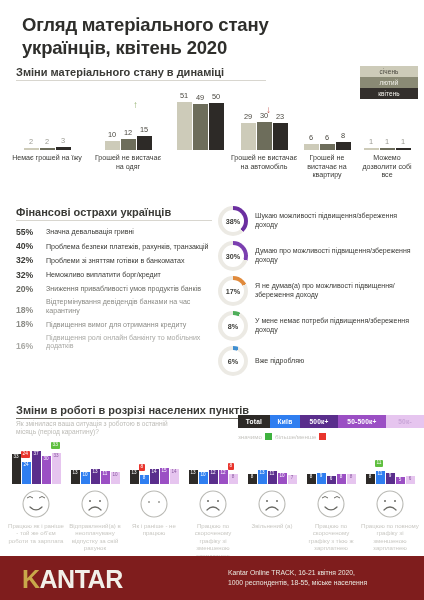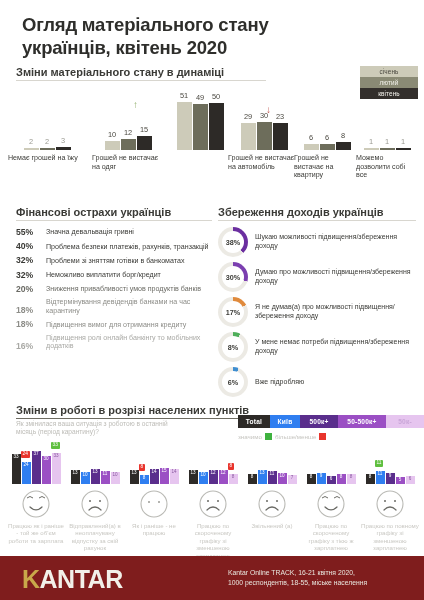--- a/index.html
+++ b/index.html
@@ -33,21 +33,21 @@
     height:11px; font-size:6.4px; color:#3a3a36;
     display:flex; align-items:center; justify-content:center;
     letter-spacing:.1px;
   }
   .legend-top .l0 { background:#cdcbb9; color:#4a4840;}
   .legend-top .l1 { background:#8a8a75; color:#f4f3ec;}
   .legend-top .l2 { background:#332f2c; color:#f4f3ec;}
 
   
   .dyn { position:absolute; left:0px; top:92px; width:424px; height:110px; }
-  .dyn-group { position:absolute; }
+  .dyn-group { position:absolute; text-align:center; }
   .bars { display:flex; align-items:flex-end; justify-content:center; gap:1px; height:48px; }
   .bar { width:15px; position:relative; }
   .bar .v {
     position:absolute; left:50%; transform:translateX(-50%);
     top:-11px; font-size:7.4px; color:#4a4840; white-space:nowrap;
   }
   .bar .fill { width:100%; height:100%; }
   .c0 { background:#cdcbb9; }
   .c1 { background:#6d6d5b; }
   .c2 { background:#2d2a27; }
@@ -298,21 +298,20 @@
           <div class="fear-txt">Підвищення вимог для отримання кредиту</div>
         </div>
         <div class="fear-row fade3">
           <div class="fear-pct">16%</div>
           <div class="fear-txt">Підвищення ролі онлайн банкінгу то мобільних додатків</div>
         </div>
       </div>
   </div>
 
   <div class="income">
-    <div class="sec-head">Збереження доходів українців</div>
     <div id="income-root">
         <div class="inc-row">
           <div class="donut">
             <div class="ring" style="background: conic-gradient(rgb(107, 47, 160) 0deg, rgb(107, 47, 160) 136.8deg, rgb(236, 234, 228) 136.8deg, rgb(236, 234, 228) 360deg);"></div>
             <div class="hole">38%</div>
           </div>
           <div class="inc-txt">Шукаю можливості підвищення/збереження доходу</div>
         </div>
         <div class="inc-row">
           <div class="donut">

